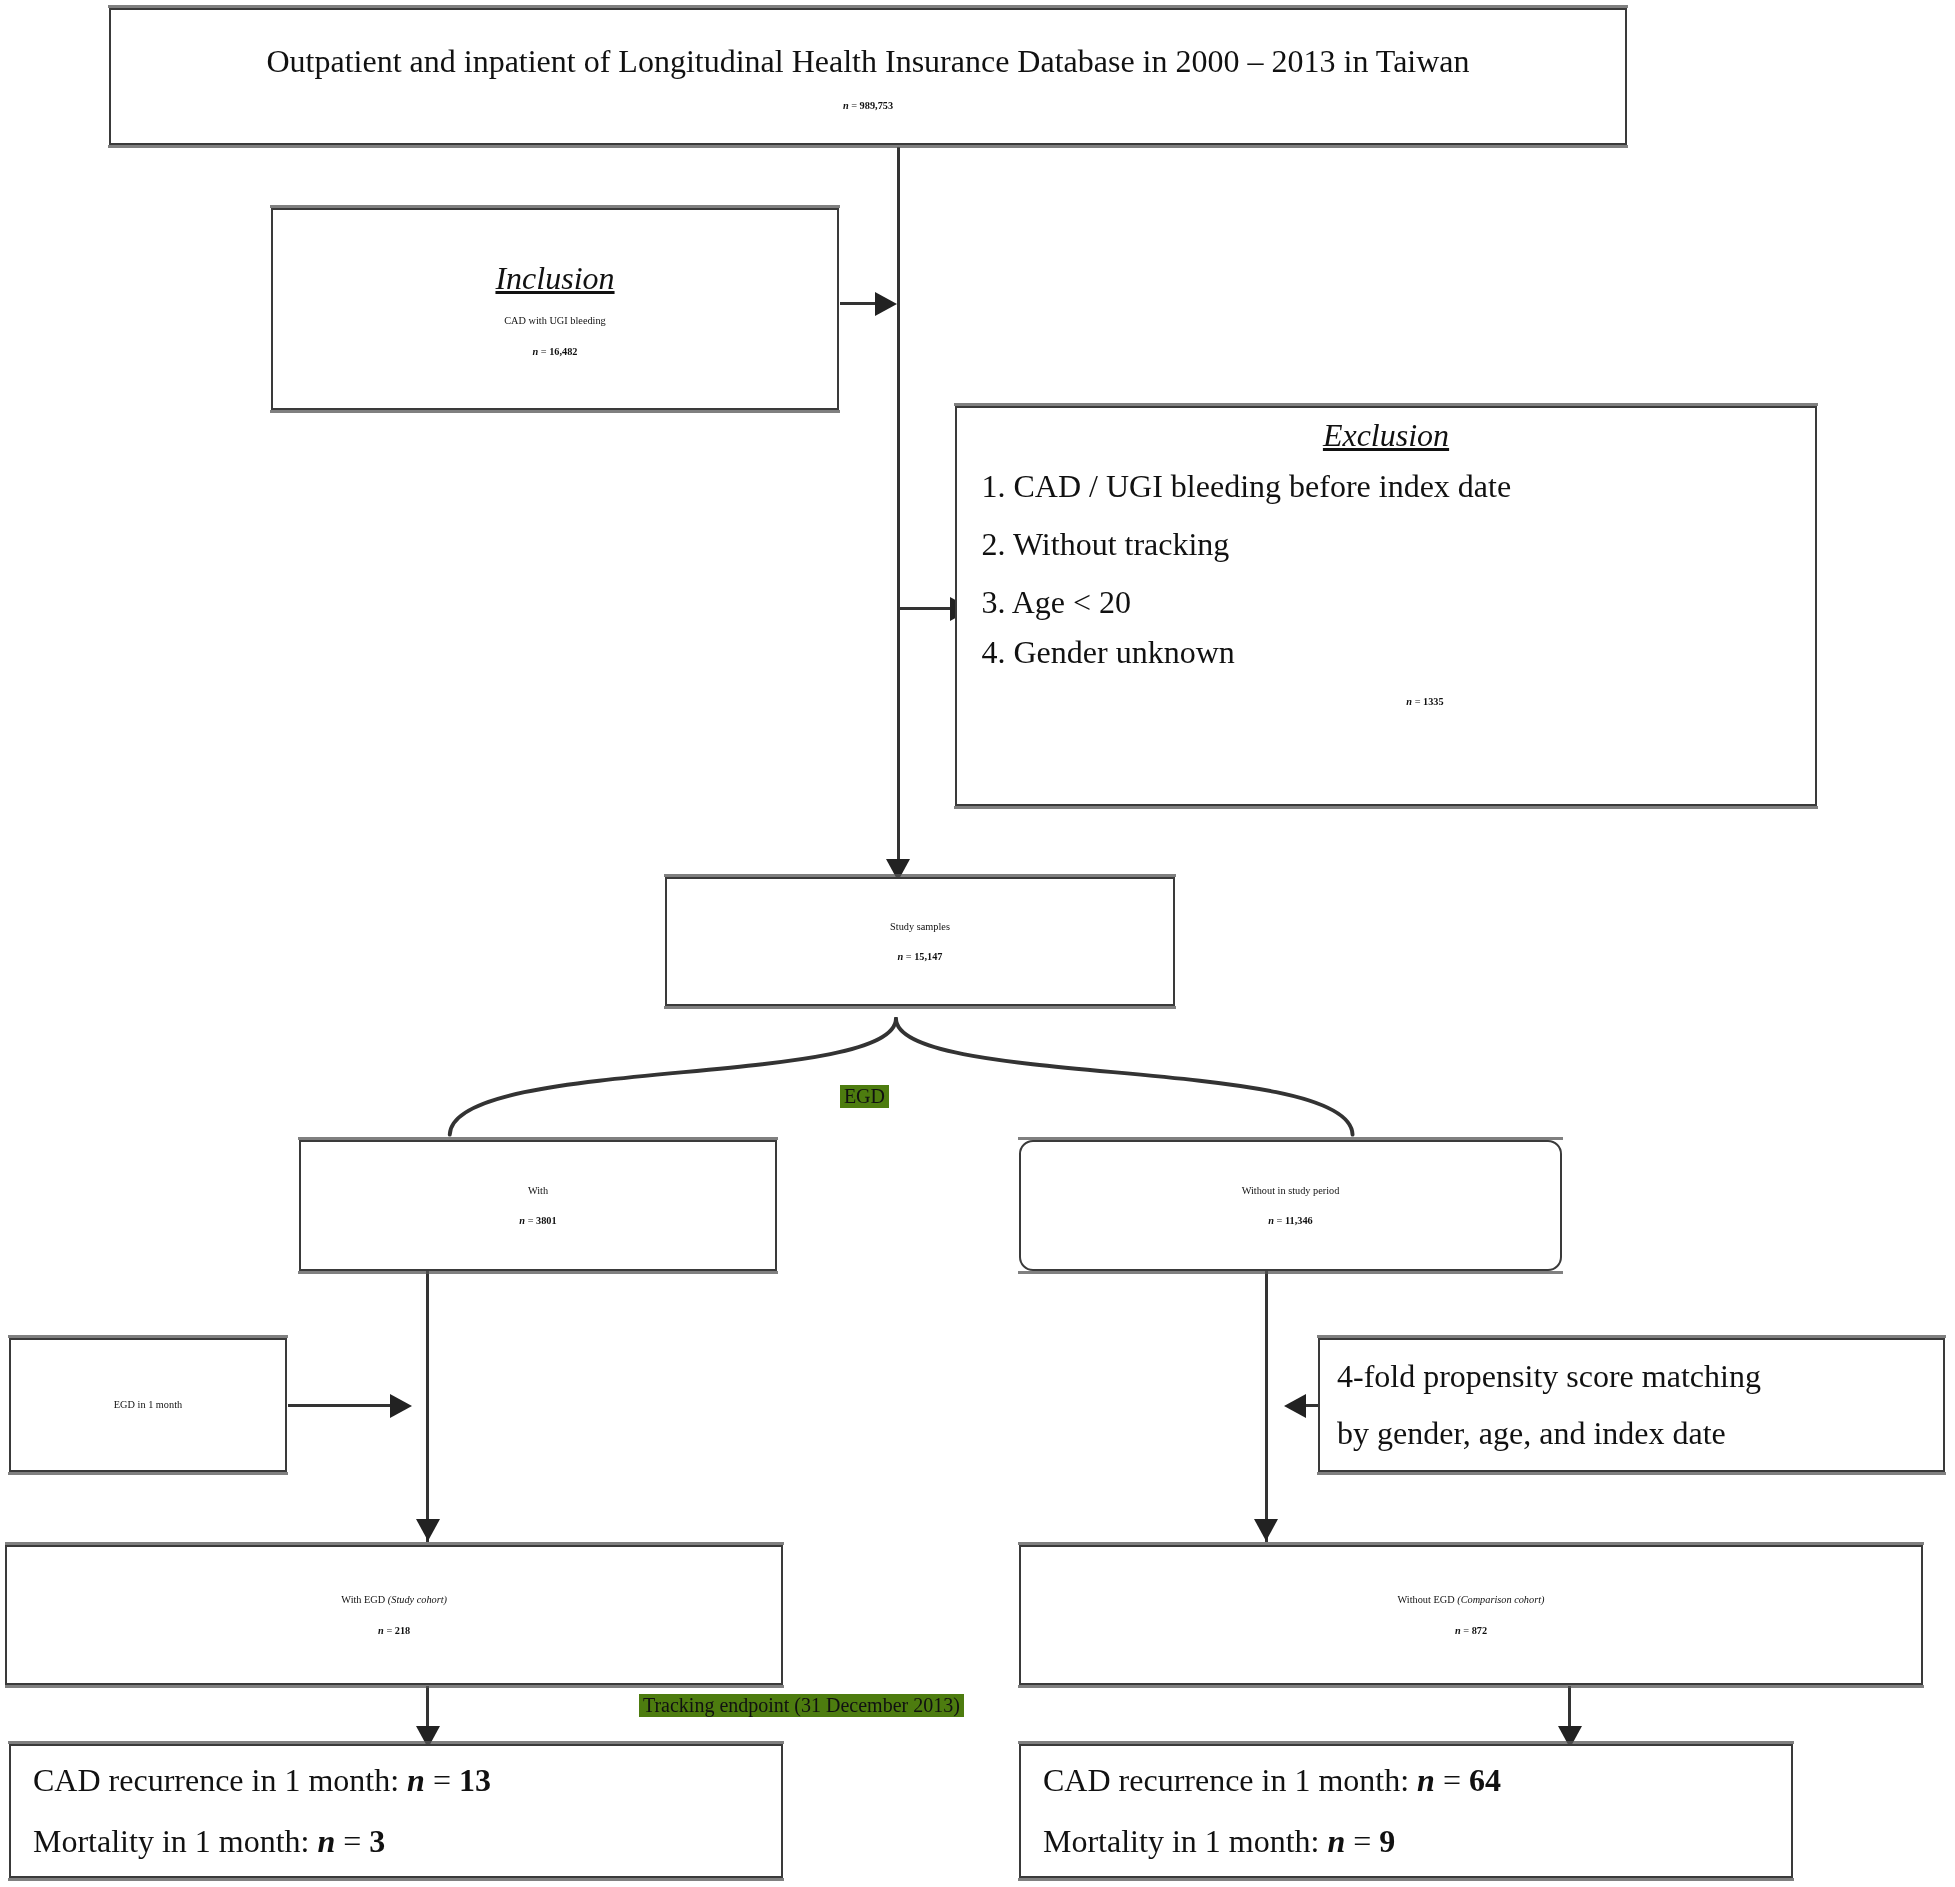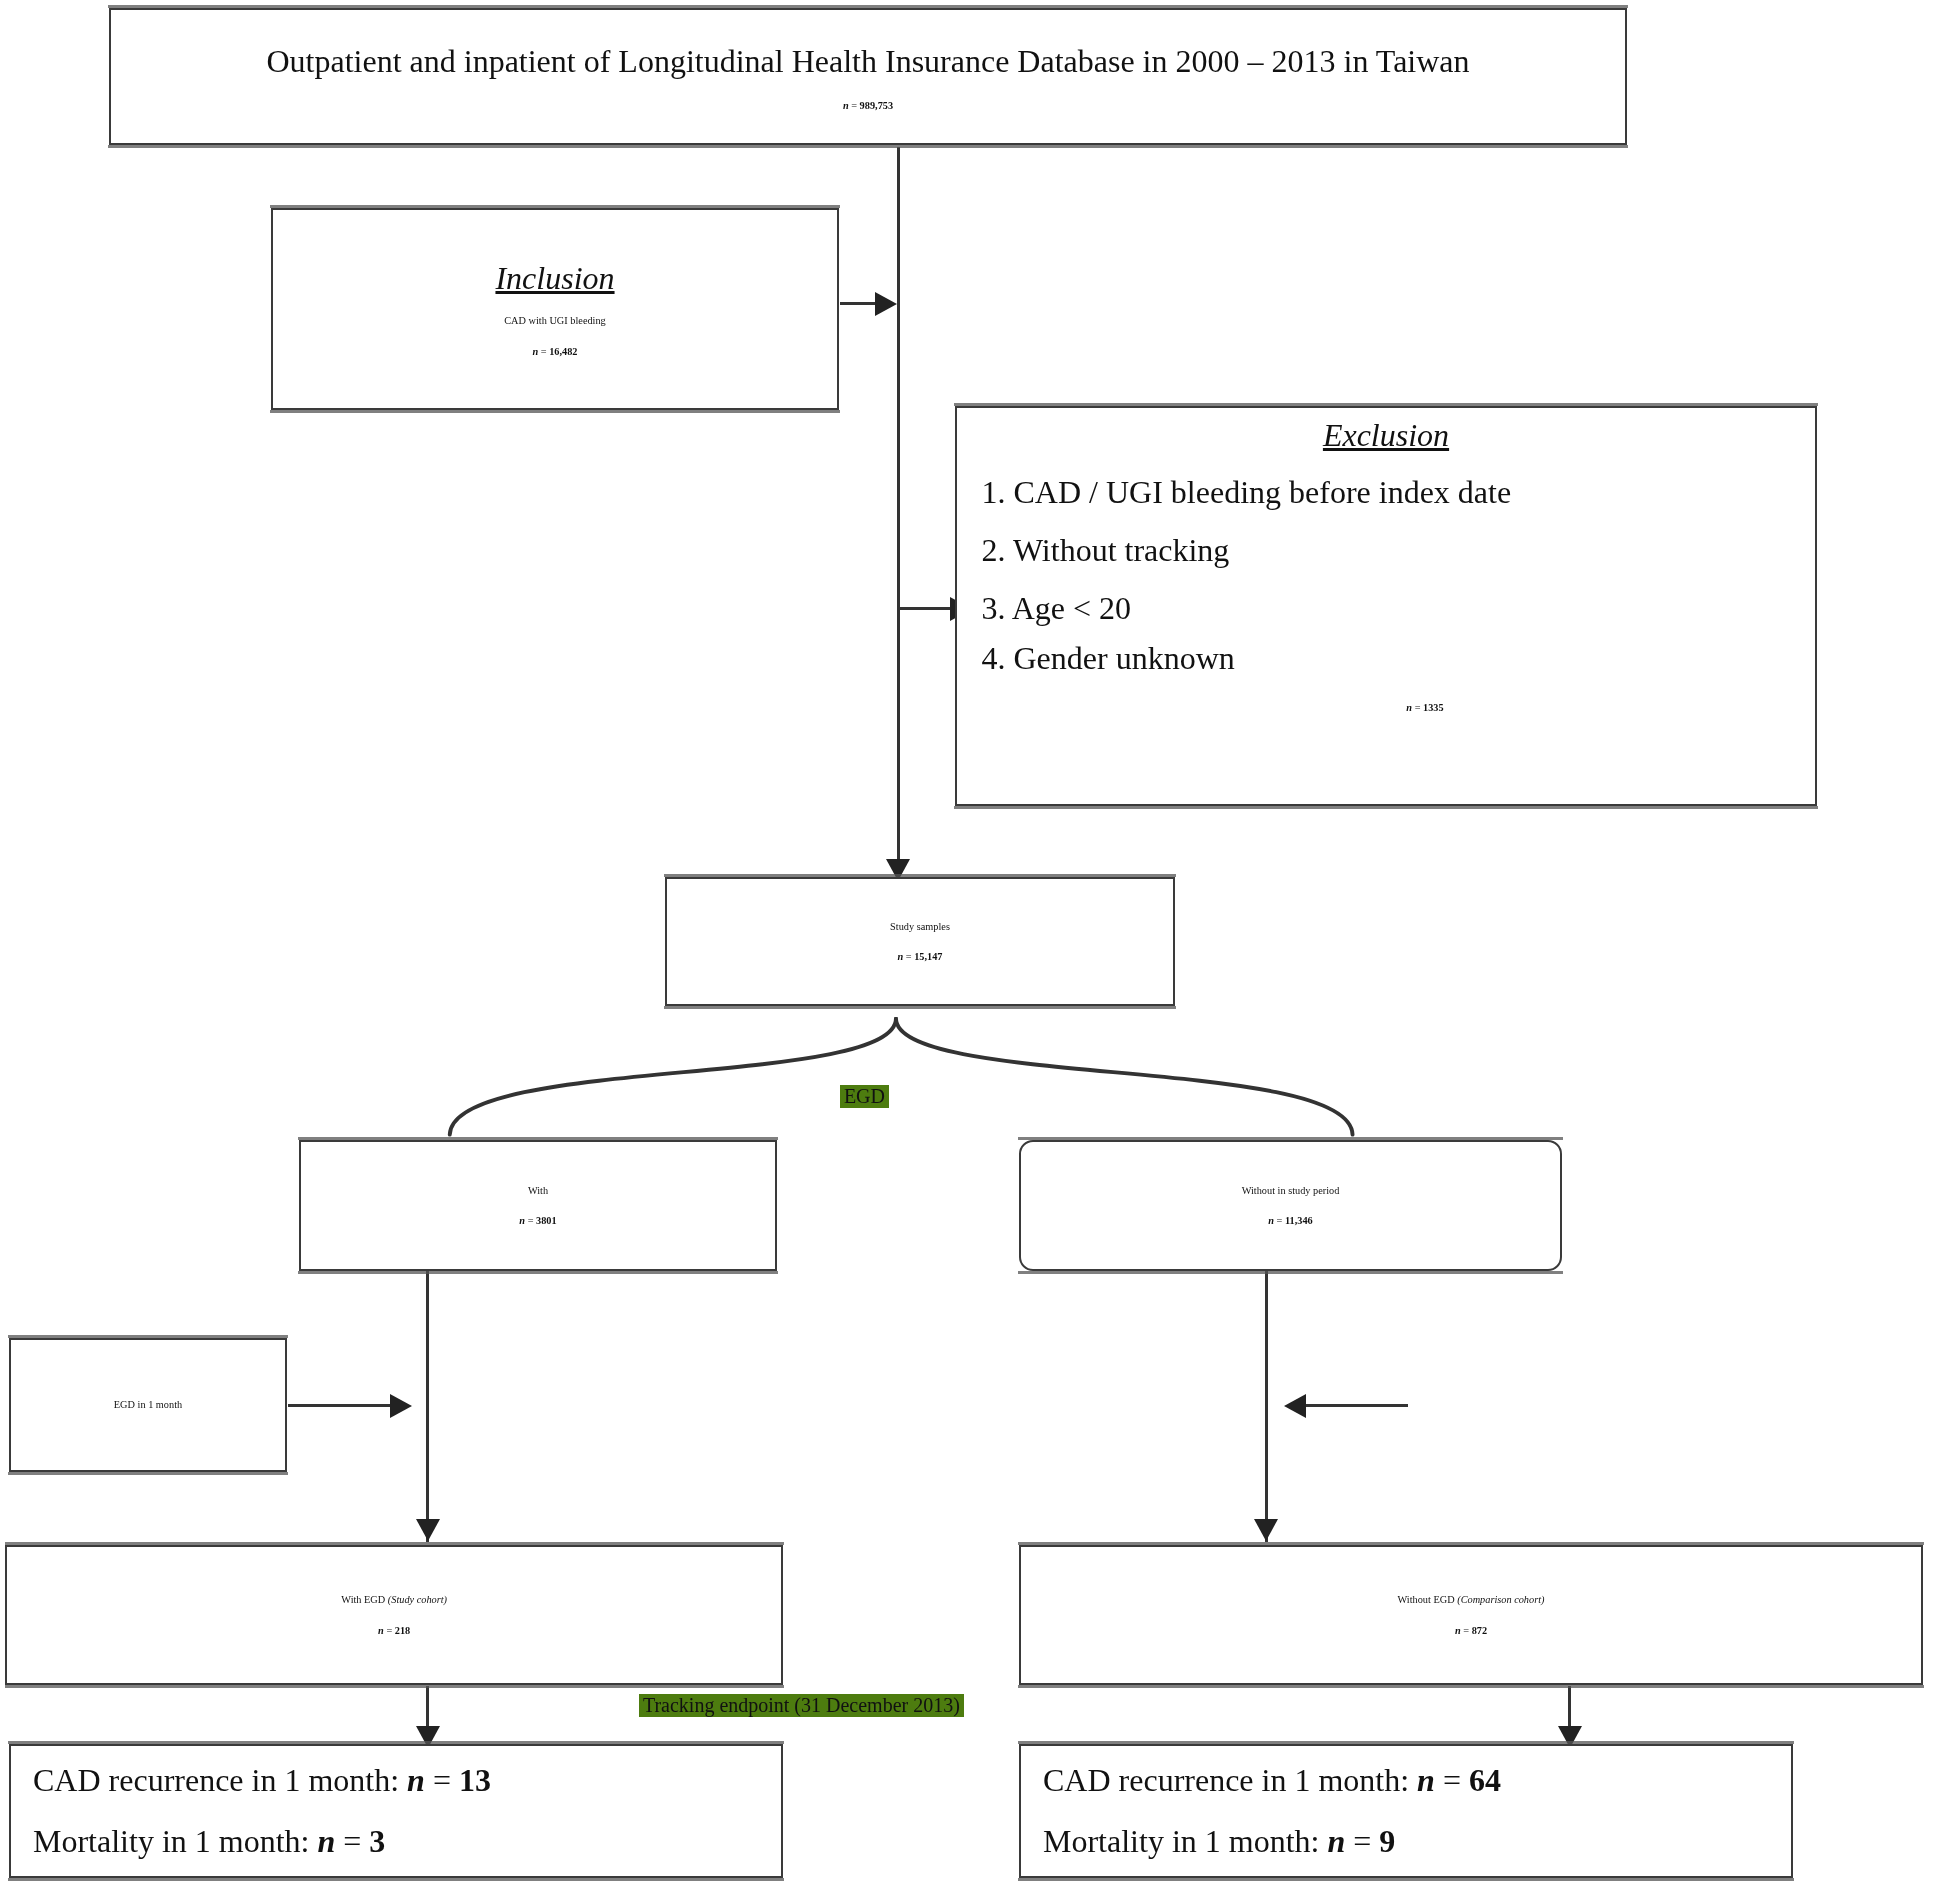--- a/index.html
+++ b/index.html
@@ -149,21 +149,21 @@
   <div class="box" style="left:271px; top:208px; width:568px; height:202px; padding:11.6px 22px;">
     <span class="ital-ul">Inclusion</span>
     <span class="txt f-center row-gap">CAD with UGI bleeding</span>
     <span class="txt f-center row-gap">
       <span class="nvar">n</span><span> = </span><span class="nval">16,482</span>
     </span>
   </div>
 
   <div class="box" style="left:955px; top:406px; width:862px; height:400px; padding:9px 24.5px; justify-content:flex-start;">
     <span class="ital-ul">Exclusion</span>
-    <span class="txt f-body f-left" style="margin-top:18px;">1. CAD / UGI bleeding before index date</span>
+    <span class="txt f-body f-left" style="margin-top:12px;">1. CAD / UGI bleeding before index date</span>
     <span class="txt f-body f-left" style="margin-top:17px;">2. Without tracking</span>
     <span class="txt f-body f-left" style="margin-top:17px;">3. Age &lt; 20</span>
     <span class="txt f-body f-left" style="margin-top:9px;">4. Gender unknown</span>
     <span class="txt f-center" style="margin-top:22px; padding-left:78px;">
       <span class="nvar">n</span><span> = </span><span class="nval">1335</span>
     </span>
   </div>
 
   <div class="box" style="left:665px; top:877px; width:510px; height:129px; padding:7.8px 19.4px;">
     <span class="txt f-center">Study samples</span>
@@ -185,20 +185,24 @@
     <span class="txt f-center">Without in study period</span>
     <span class="txt f-center row-gap">
       <span class="nvar">n</span><span> = </span><span class="nval">11,346</span>
     </span>
   </div>
 
   <div class="box" style="left:9px; top:1338px; width:278px; height:134px; padding:6.5px 17px;">
     <span class="txt f-center">EGD in 1 month</span>
   </div>
 
+  <div class="box" style="left:1318px; top:1338px; width:627px; height:134px; padding:6.5px 17px;">
+    <span class="txt f-body f-left">4-fold propensity score matching</span>
+    <span class="txt f-body f-left" style="margin-top:15.5px;">by gender, age, and index date</span>
+  </div>
 
   <div class="box" style="left:5.2px; top:1545px; width:778px; height:140px; padding:6.5px 17px;">
     <span class="txt f-center">
       <span>With EGD </span><em>(Study cohort)</em>
     </span>
     <span class="txt f-center row-gap">
       <span class="nvar">n</span><span> = </span><span class="nval">218</span>
     </span>
   </div>
 

